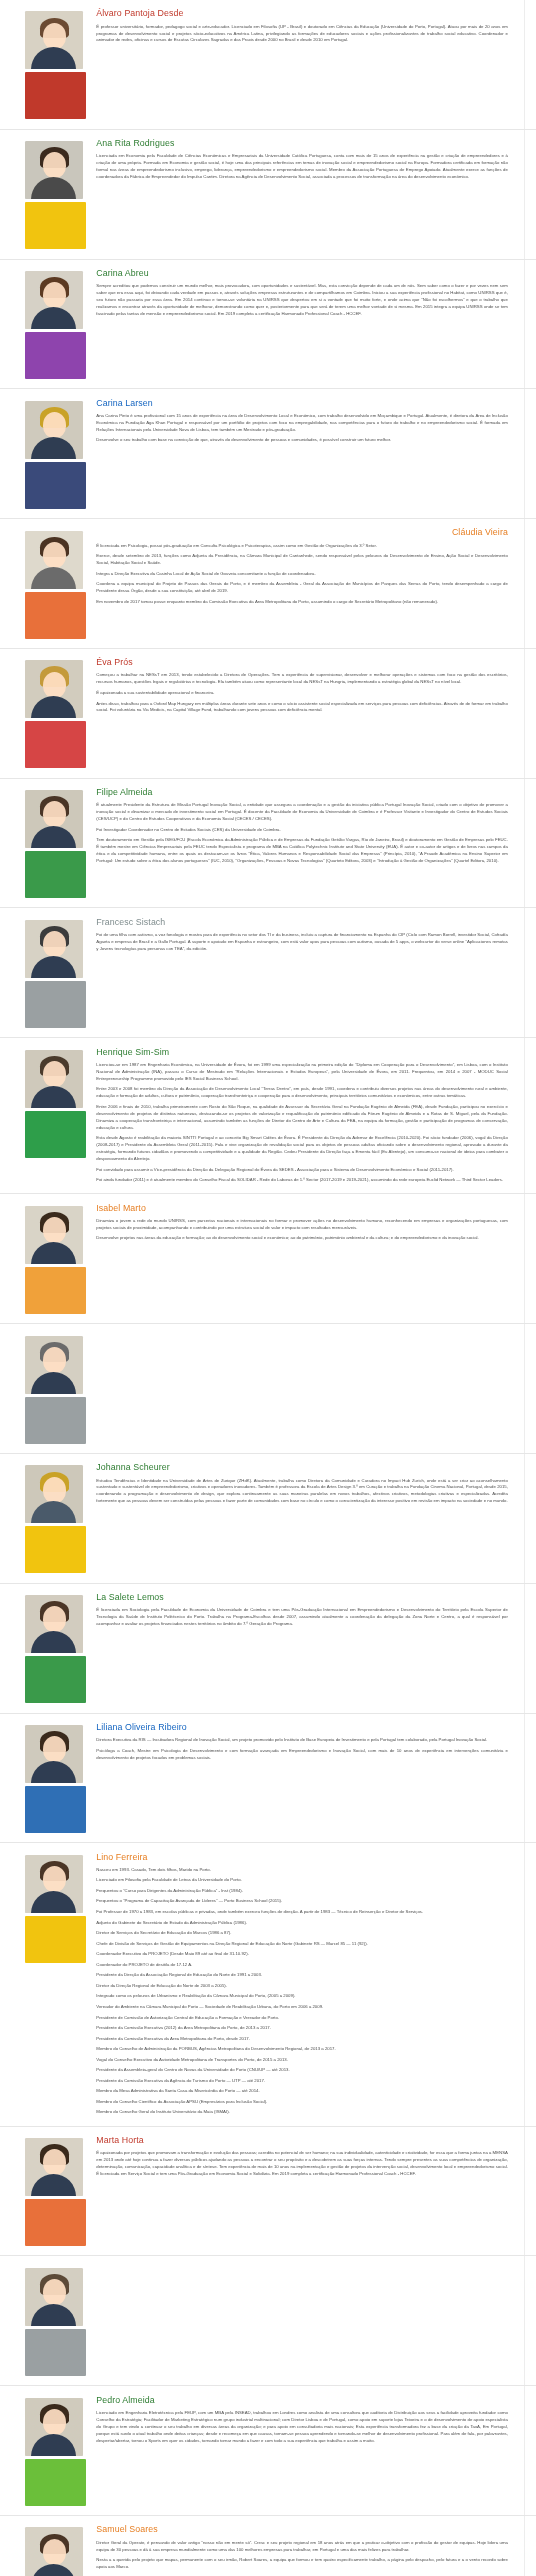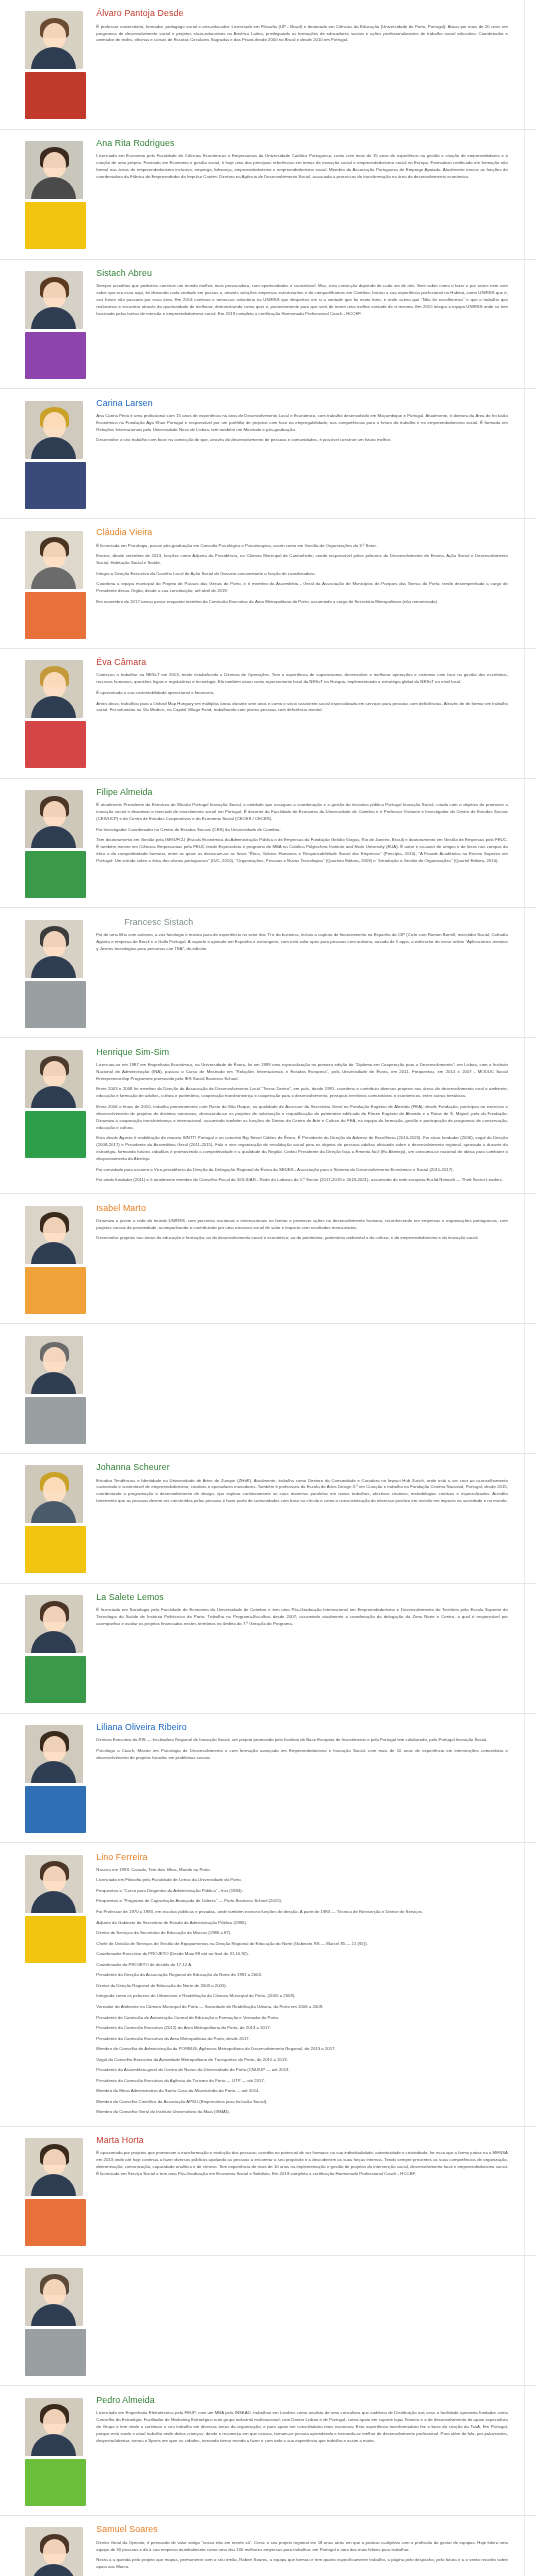--- a/index.html
+++ b/index.html
@@ -140,21 +140,21 @@
         <div class="portrait-wrap">
           <div class="portrait">
             <div class="bg" style="background: rgb(214, 209, 198);"></div>
             <div class="hair" style="background: rgb(92, 58, 34);"></div>
             <div class="head"></div>
             <div class="body" style="background: rgb(47, 61, 82);"></div>
           </div>
           <div class="colorbar" style="background: rgb(142, 68, 173);"></div>
         </div>
         <div class="content">
-          <h2 class="name" style="color: rgb(46, 125, 50);">Sistach Abreu</h2>
+          <h2 class="name" style="color: rgb(46, 125, 50);">Carina Abreu</h2>
           <p class="para">Sempre acreditou que podemos construir um mundo melhor, mais provocadora, com oportunidades e sustentável. Mas, esta convicção depende de cada um de nós. Sem saber como o fazer e por vezes nem sem saber que era essa aqui, foi deixando cada verdade em passos e, através soluções empresas estruturantes e de compartilhamos em Coimbra. Iniciou a sua experiência profissional no Habitat, como UNIRSS que é, seu futuro não passaria por essa área. Em 2014 continuo e tornou-se voluntária na UNIRSS que despertou em si a vontade que foi muito forte, e onde acima que "Não foi escolhermos" e que o trabalho que realizamos e encontrar através da oportunidade de melhorar, demonstrando como quer e, posteriormente para que será de terem uma melhor vontade de si mesma. Em 2015 integra a equipa UNIRSS onde se tem fascinado pelas tantas de mensão e empreendedorismo social. Em 2019 completa a certificação Harmonado Professional Coach - HCCEF.</p>
         </div>
       </div>
       <div class="bio">
         <div class="portrait-wrap">
           <div class="portrait">
             <div class="bg" style="background: rgb(207, 202, 189);"></div>
             <div class="hair" style="background: rgb(201, 162, 39);"></div>
             <div class="head"></div>
             <div class="body" style="background: rgb(47, 61, 82);"></div>
@@ -171,40 +171,40 @@
         <div class="portrait-wrap">
           <div class="portrait">
             <div class="bg" style="background: rgb(222, 217, 204);"></div>
             <div class="hair" style="background: rgb(75, 51, 34);"></div>
             <div class="head"></div>
             <div class="body" style="background: rgb(107, 107, 107);"></div>
           </div>
           <div class="colorbar" style="background: rgb(232, 112, 58);"></div>
         </div>
         <div class="content">
-          <h2 class="name" style="color: rgb(230, 126, 34);">Cláudia Vieira</h2>
+          <h2 class="name" style="color: rgb(230, 126, 34); text-align: right;">Cláudia Vieira</h2>
           <p class="para">É licenciada em Psicologia, possui pós-graduação em Consulta Psicológica e Psicoterapias, assim como em Gestão de Organizações do 3.º Setor.</p>
           <p class="para">Exerce, desde setembro de 2013, funções como Adjunta da Presidência, na Câmara Municipal de Cantanhede, sendo responsável pelos pelouros do Desenvolvimento de Ensino, Ação Social e Desenvolvimento Social, Habitação Social e Saúde.</p>
           <p class="para">Integra a Direção Executiva da Casinha Local de Ação Social de Gouveia concomitante a função de coordenadora.</p>
           <p class="para">Coordena a equipa municipal do Projeto de Passos das Gerais do Porto, e é membro da Assembleia - Geral da Associação de Municípios de Parques das Serras do Porto, tendo desempenhado a cargo de Presidente dessa Órgão, desde a sua constituição, até abril de 2019.</p>
           <p class="para">Em novembro de 2017 tomou posse enquanto membro da Comissão Executiva da Área Metropolitana do Porto, assumindo o cargo de Secretário Metropolitano (não remunerado).</p>
         </div>
       </div>
       <div class="bio">
         <div class="portrait-wrap">
           <div class="portrait">
             <div class="bg" style="background: rgb(210, 204, 190);"></div>
             <div class="hair" style="background: rgb(196, 154, 58);"></div>
             <div class="head"></div>
             <div class="body" style="background: rgb(47, 61, 82);"></div>
           </div>
           <div class="colorbar" style="background: rgb(214, 69, 69);"></div>
         </div>
         <div class="content">
-          <h2 class="name" style="color: rgb(192, 57, 43);">Éva Câmara</h2>
+          <h2 class="name" style="color: rgb(192, 57, 43);">Éva Prós</h2>
           <p class="para">Começou a trabalhar na NESsT em 2013, tendo estabelecido a Diretora de Operações. Tem a experiência de supervisionar, desenvolver e melhorar operações e sistemas com foco na gestão dos escritórios, recursos humanos, questões legais e regulatórias e tecnologia. Ela também atuou como representante local da NESsT na Hungria, implementando a estratégia global da NESsT no nível local.</p>
           <p class="para">É apaixonada a sua sustentabilidade operacional e financeira.</p>
           <p class="para">Antes disso, trabalhou para a Oxford Map Hungary em múltiplas áreas durante sete anos e como o sócio assistente social especializada em serviços para pessoas com deficiências. Através de de formar em trabalho social. Foi voluntária na Via Medicis, na Capital Village Fund, trabalhando com jovens pessoas com deficiência mental.</p>
         </div>
       </div>
       <div class="bio">
         <div class="portrait-wrap">
           <div class="portrait">
             <div class="bg" style="background: rgb(205, 200, 186);"></div>
             <div class="hair" style="background: rgb(74, 53, 38);"></div>
@@ -224,21 +224,21 @@
         <div class="portrait-wrap">
           <div class="portrait">
             <div class="bg" style="background: rgb(215, 210, 197);"></div>
             <div class="hair" style="background: rgb(60, 60, 60);"></div>
             <div class="head"></div>
             <div class="body" style="background: rgb(47, 61, 82);"></div>
           </div>
           <div class="colorbar" style="background: rgb(154, 160, 162);"></div>
         </div>
         <div class="content">
-          <h2 class="name" style="color: rgb(127, 140, 141); margin-left: 28px;">Francesc Sistach</h2>
+          <h2 class="name" style="color: rgb(127, 140, 141);">Francesc Sistach</h2>
           <p class="para">Foi de uma filha com autismo, a voz fonologia e mostra para de experiência no setor dos TI e da business, incluiu a captura de financiamento na Espanha do CIP (Ciclo com Ramon Borrell, investidor Social, Cofradía Agaeta e empresa de Brasil e a Gallo Portugal. Á suporte e apoiado em Espanha e estrangeiro, com está valor apos para pessoas com autismo, ousada de 5 apps, o webcurtor do verse online "Aplicaciones remotas y Jovens tecnologías para personas con TEA", da edición.</p>
         </div>
       </div>
       <div class="bio">
         <div class="portrait-wrap">
           <div class="portrait">
             <div class="bg" style="background: rgb(207, 201, 187);"></div>
             <div class="hair" style="background: rgb(75, 59, 44);"></div>
             <div class="head"></div>
             <div class="body" style="background: rgb(47, 61, 82);"></div>

